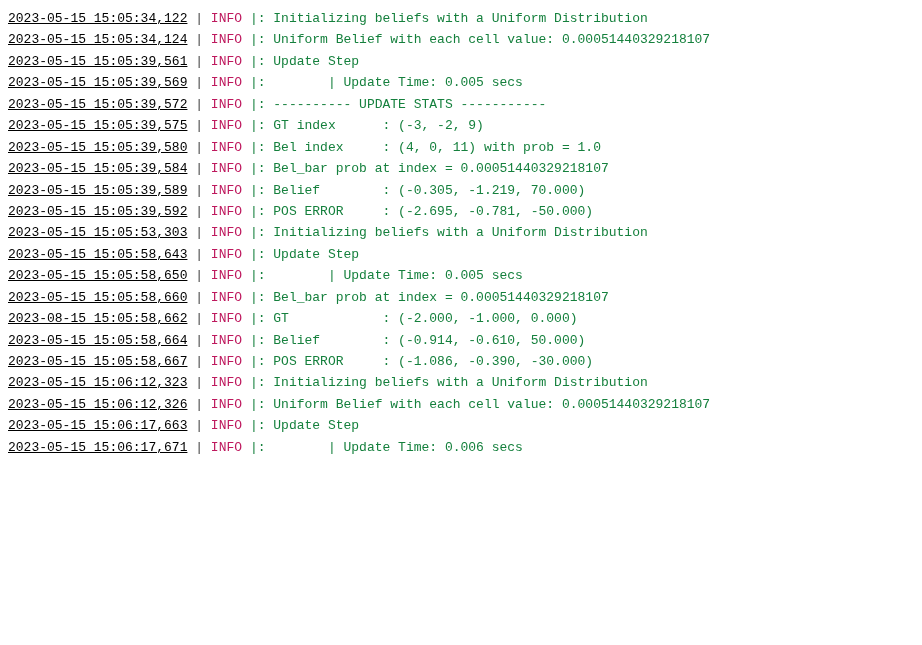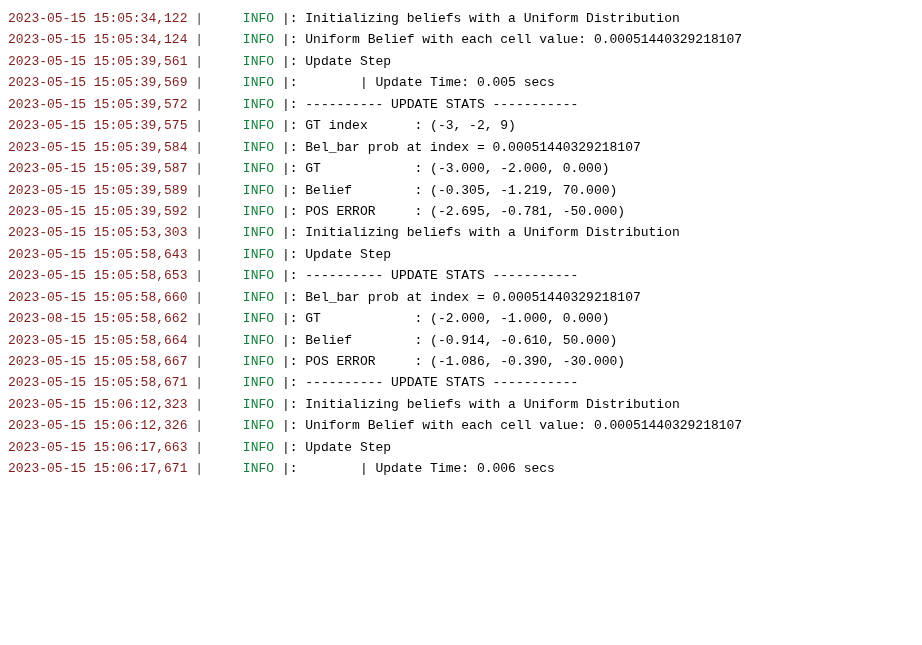--- a/index.html
+++ b/index.html
@@ -9,53 +9,52 @@
       font-family: Consolas, Monaco, "Courier New", monospace;
       font-size: 13px;
       line-height: 1.65;
       color: #444444;
       white-space: nowrap;
     }
     .log-line {
       display: block;
     }
     .timestamp {
-      color: #7f1d1d;
+      color: #000000;
+      text-decoration: underline;
     }
     .sep {
       color: #444444;
     }
     .level {
-      color: #15803d;
-      margin-left: 32px;
+      color: #be185d;
     }
     .msg {
-      color: #000000;
+      color: #15803d;
       white-space: pre;
     }
   </style>
 </head>
 <body>
 
 <div id="log-container">
     <div class="log-line"><span class="timestamp">2023-05-15 15:05:34,122</span><span class="sep"> | </span><span class="level">INFO</span><span class="sep">     </span><span class="msg">|: Initializing beliefs with a Uniform Distribution</span></div>
     <div class="log-line"><span class="timestamp">2023-05-15 15:05:34,124</span><span class="sep"> | </span><span class="level">INFO</span><span class="sep">     </span><span class="msg">|: Uniform Belief with each cell value: 0.00051440329218107</span></div>
     <div class="log-line"><span class="timestamp">2023-05-15 15:05:39,561</span><span class="sep"> | </span><span class="level">INFO</span><span class="sep">     </span><span class="msg">|: Update Step</span></div>
     <div class="log-line"><span class="timestamp">2023-05-15 15:05:39,569</span><span class="sep"> | </span><span class="level">INFO</span><span class="sep">     </span><span class="msg">|:        | Update Time: 0.005 secs</span></div>
     <div class="log-line"><span class="timestamp">2023-05-15 15:05:39,572</span><span class="sep"> | </span><span class="level">INFO</span><span class="sep">     </span><span class="msg">|: ---------- UPDATE STATS -----------</span></div>
     <div class="log-line"><span class="timestamp">2023-05-15 15:05:39,575</span><span class="sep"> | </span><span class="level">INFO</span><span class="sep">     </span><span class="msg">|: GT index      : (-3, -2, 9)</span></div>
+    <div class="log-line"><span class="timestamp">2023-05-15 15:05:39,580</span><span class="sep"> | </span><span class="level">INFO</span><span class="sep">     </span><span class="msg">|: Bel index     : (4, 0, 11) with prob = 1.0</span></div>
     <div class="log-line"><span class="timestamp">2023-05-15 15:05:39,584</span><span class="sep"> | </span><span class="level">INFO</span><span class="sep">     </span><span class="msg">|: Bel_bar prob at index = 0.00051440329218107</span></div>
-    <div class="log-line"><span class="timestamp">2023-05-15 15:05:39,587</span><span class="sep"> | </span><span class="level">INFO</span><span class="sep">     </span><span class="msg">|: GT            : (-3.000, -2.000, 0.000)</span></div>
     <div class="log-line"><span class="timestamp">2023-05-15 15:05:39,589</span><span class="sep"> | </span><span class="level">INFO</span><span class="sep">     </span><span class="msg">|: Belief        : (-0.305, -1.219, 70.000)</span></div>
     <div class="log-line"><span class="timestamp">2023-05-15 15:05:39,592</span><span class="sep"> | </span><span class="level">INFO</span><span class="sep">     </span><span class="msg">|: POS ERROR     : (-2.695, -0.781, -50.000)</span></div>
     <div class="log-line"><span class="timestamp">2023-05-15 15:05:53,303</span><span class="sep"> | </span><span class="level">INFO</span><span class="sep">     </span><span class="msg">|: Initializing beliefs with a Uniform Distribution</span></div>
     <div class="log-line"><span class="timestamp">2023-05-15 15:05:58,643</span><span class="sep"> | </span><span class="level">INFO</span><span class="sep">     </span><span class="msg">|: Update Step</span></div>
-    <div class="log-line"><span class="timestamp">2023-05-15 15:05:58,653</span><span class="sep"> | </span><span class="level">INFO</span><span class="sep">     </span><span class="msg">|: ---------- UPDATE STATS -----------</span></div>
+    <div class="log-line"><span class="timestamp">2023-05-15 15:05:58,650</span><span class="sep"> | </span><span class="level">INFO</span><span class="sep">     </span><span class="msg">|:        | Update Time: 0.005 secs</span></div>
     <div class="log-line"><span class="timestamp">2023-05-15 15:05:58,660</span><span class="sep"> | </span><span class="level">INFO</span><span class="sep">     </span><span class="msg">|: Bel_bar prob at index = 0.00051440329218107</span></div>
     <div class="log-line"><span class="timestamp">2023-08-15 15:05:58,662</span><span class="sep"> | </span><span class="level">INFO</span><span class="sep">     </span><span class="msg">|: GT            : (-2.000, -1.000, 0.000)</span></div>
     <div class="log-line"><span class="timestamp">2023-05-15 15:05:58,664</span><span class="sep"> | </span><span class="level">INFO</span><span class="sep">     </span><span class="msg">|: Belief        : (-0.914, -0.610, 50.000)</span></div>
     <div class="log-line"><span class="timestamp">2023-05-15 15:05:58,667</span><span class="sep"> | </span><span class="level">INFO</span><span class="sep">     </span><span class="msg">|: POS ERROR     : (-1.086, -0.390, -30.000)</span></div>
-    <div class="log-line"><span class="timestamp">2023-05-15 15:05:58,671</span><span class="sep"> | </span><span class="level">INFO</span><span class="sep">     </span><span class="msg">|: ---------- UPDATE STATS -----------</span></div>
     <div class="log-line"><span class="timestamp">2023-05-15 15:06:12,323</span><span class="sep"> | </span><span class="level">INFO</span><span class="sep">     </span><span class="msg">|: Initializing beliefs with a Uniform Distribution</span></div>
     <div class="log-line"><span class="timestamp">2023-05-15 15:06:12,326</span><span class="sep"> | </span><span class="level">INFO</span><span class="sep">     </span><span class="msg">|: Uniform Belief with each cell value: 0.00051440329218107</span></div>
     <div class="log-line"><span class="timestamp">2023-05-15 15:06:17,663</span><span class="sep"> | </span><span class="level">INFO</span><span class="sep">     </span><span class="msg">|: Update Step</span></div>
     <div class="log-line"><span class="timestamp">2023-05-15 15:06:17,671</span><span class="sep"> | </span><span class="level">INFO</span><span class="sep">     </span><span class="msg">|:        | Update Time: 0.006 secs</span></div>
   </div>
 
 </body></html>

